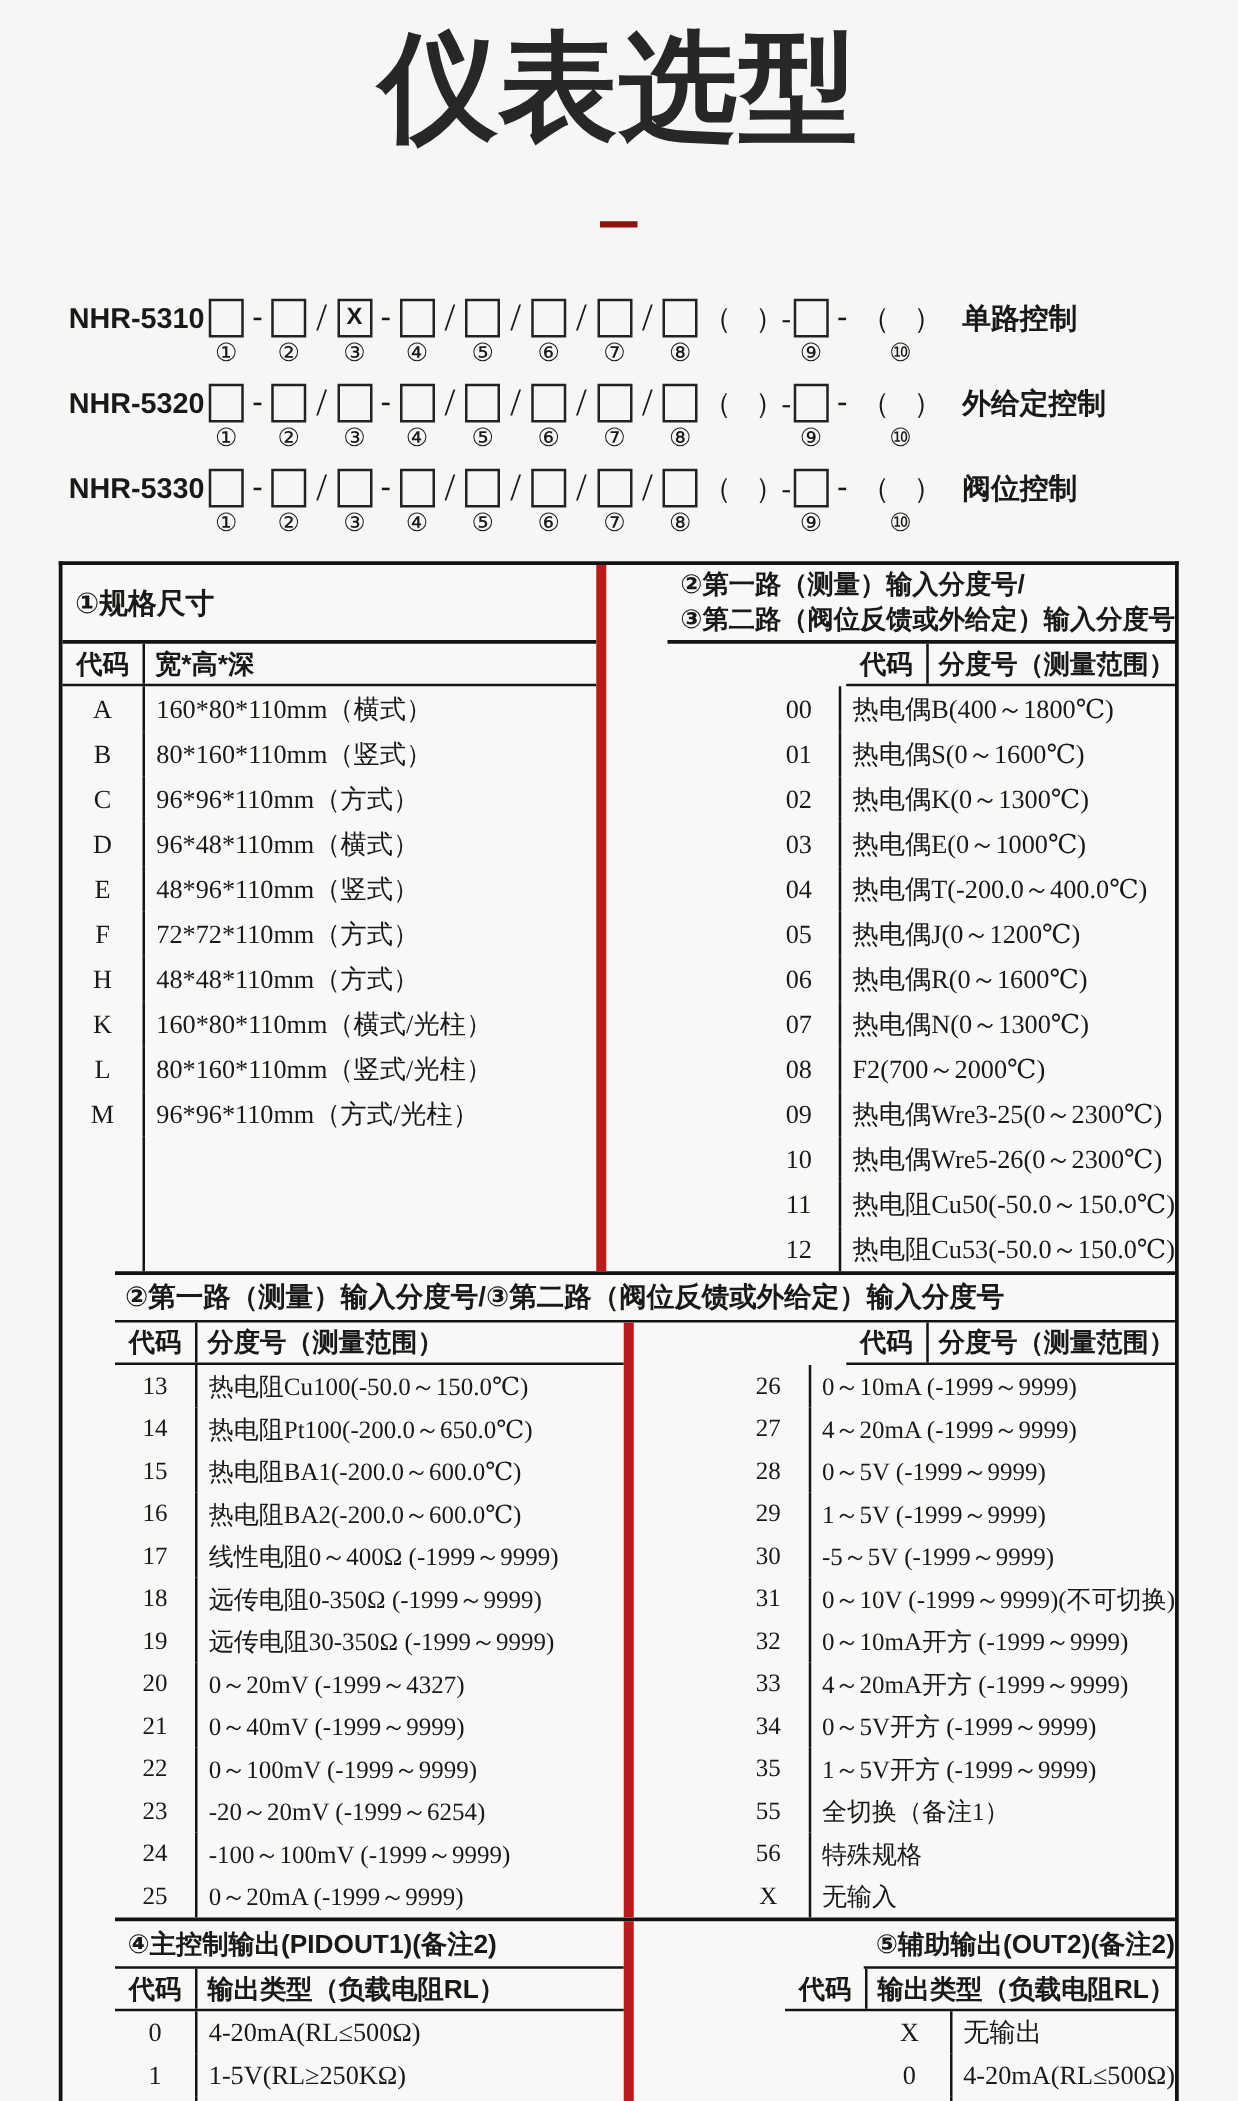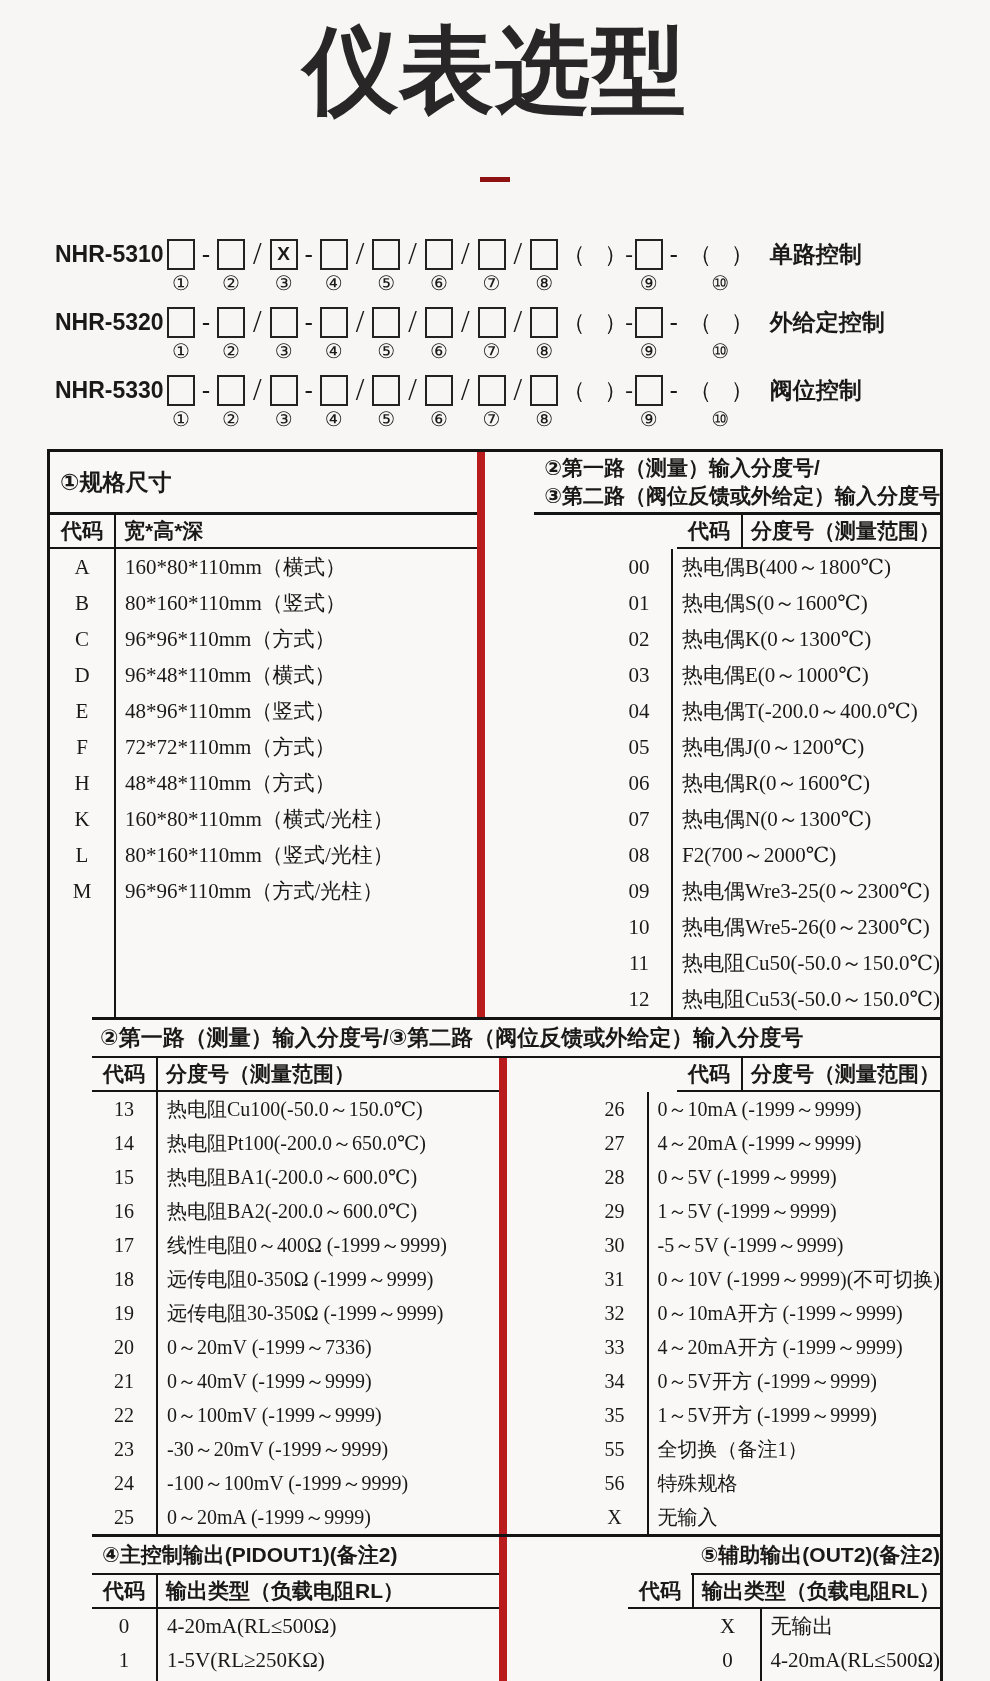--- a/index.html
+++ b/index.html
@@ -571,33 +571,33 @@
               <div class="trow">
               <div class="tcode">18</div>
               <div class="tlabel">远传电阻0-350Ω (-1999～9999)</div>
             </div>
               <div class="trow">
               <div class="tcode">19</div>
               <div class="tlabel">远传电阻30-350Ω (-1999～9999)</div>
             </div>
               <div class="trow">
               <div class="tcode">20</div>
-              <div class="tlabel">0～20mV (-1999～7336)</div>
+              <div class="tlabel">0～20mV (-1999～4327)</div>
             </div>
               <div class="trow">
               <div class="tcode">21</div>
               <div class="tlabel">0～40mV (-1999～9999)</div>
             </div>
               <div class="trow">
               <div class="tcode">22</div>
               <div class="tlabel">0～100mV (-1999～9999)</div>
             </div>
               <div class="trow">
               <div class="tcode">23</div>
-              <div class="tlabel">-30～20mV (-1999～9999)</div>
+              <div class="tlabel">-20～20mV (-1999～6254)</div>
             </div>
               <div class="trow">
               <div class="tcode">24</div>
               <div class="tlabel">-100～100mV (-1999～9999)</div>
             </div>
               <div class="trow">
               <div class="tcode">25</div>
               <div class="tlabel">0～20mA (-1999～9999)</div>
             </div>
             </div>

